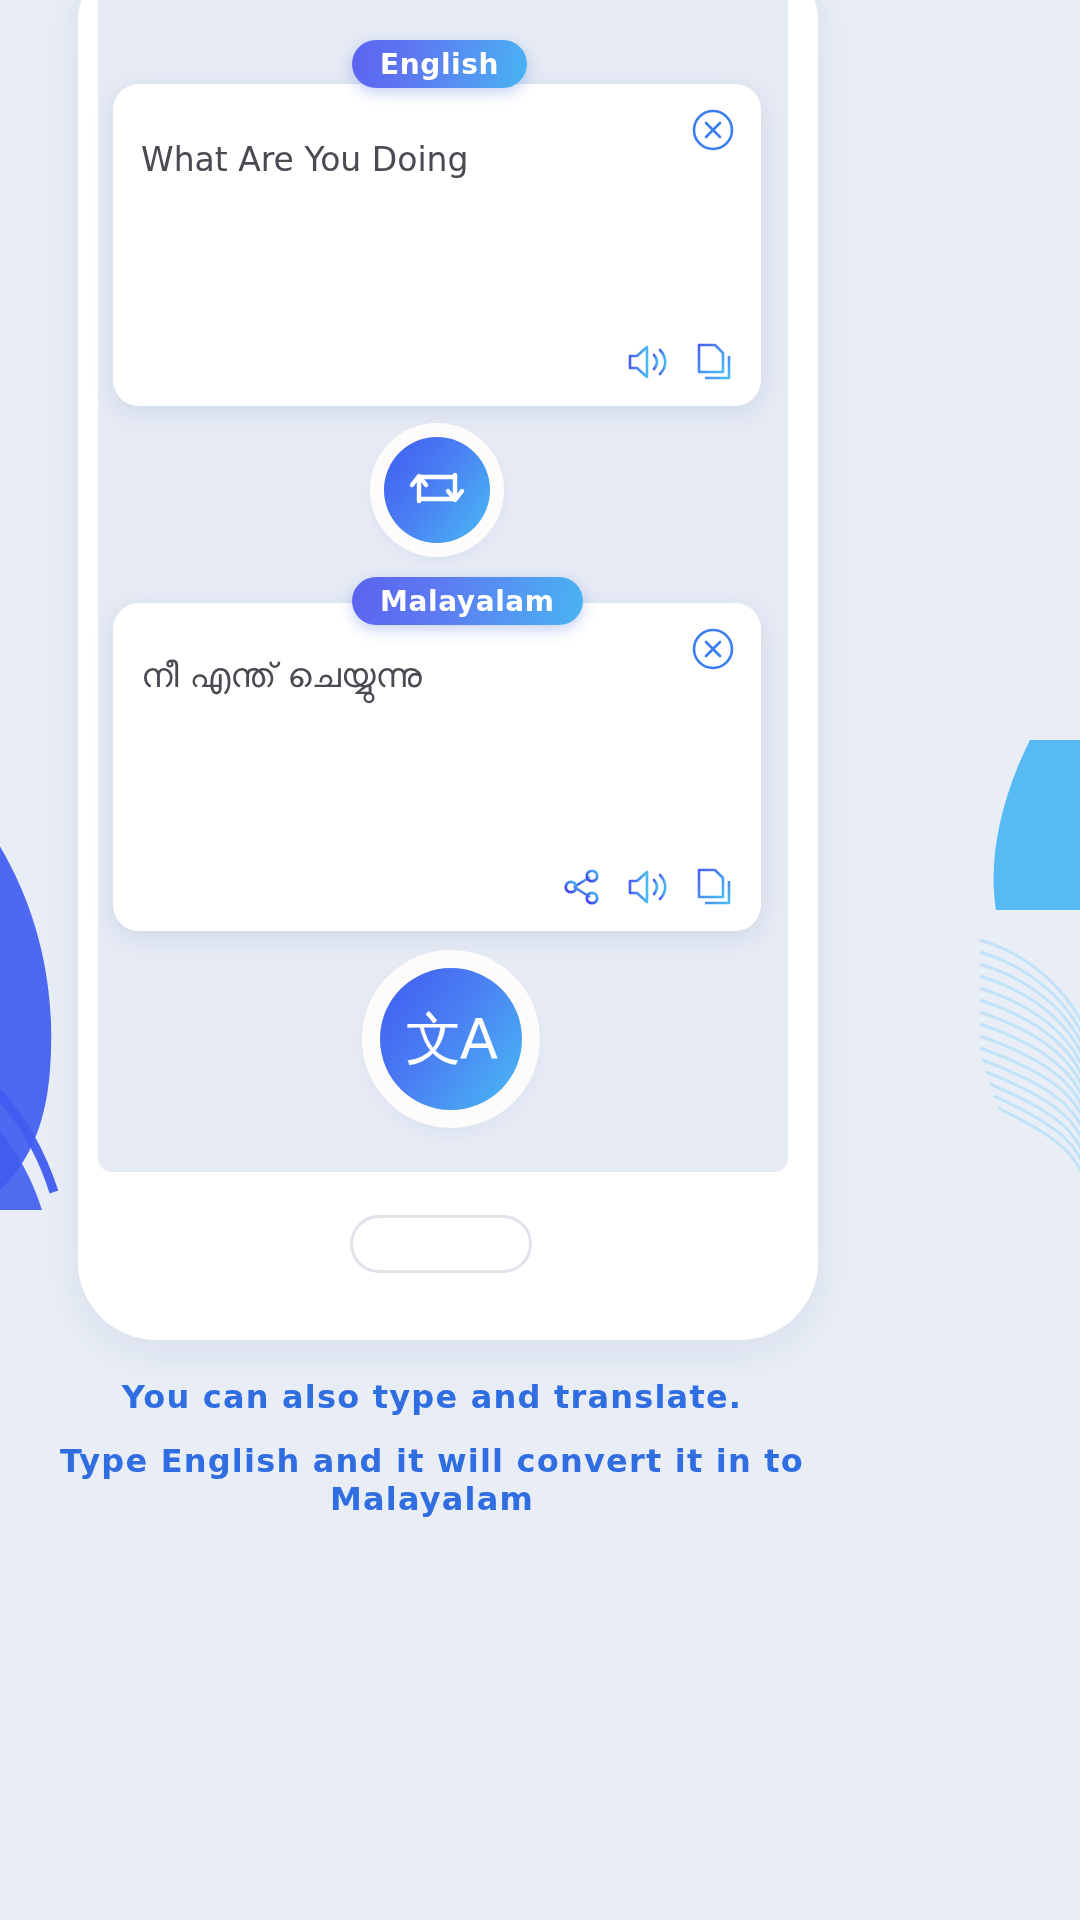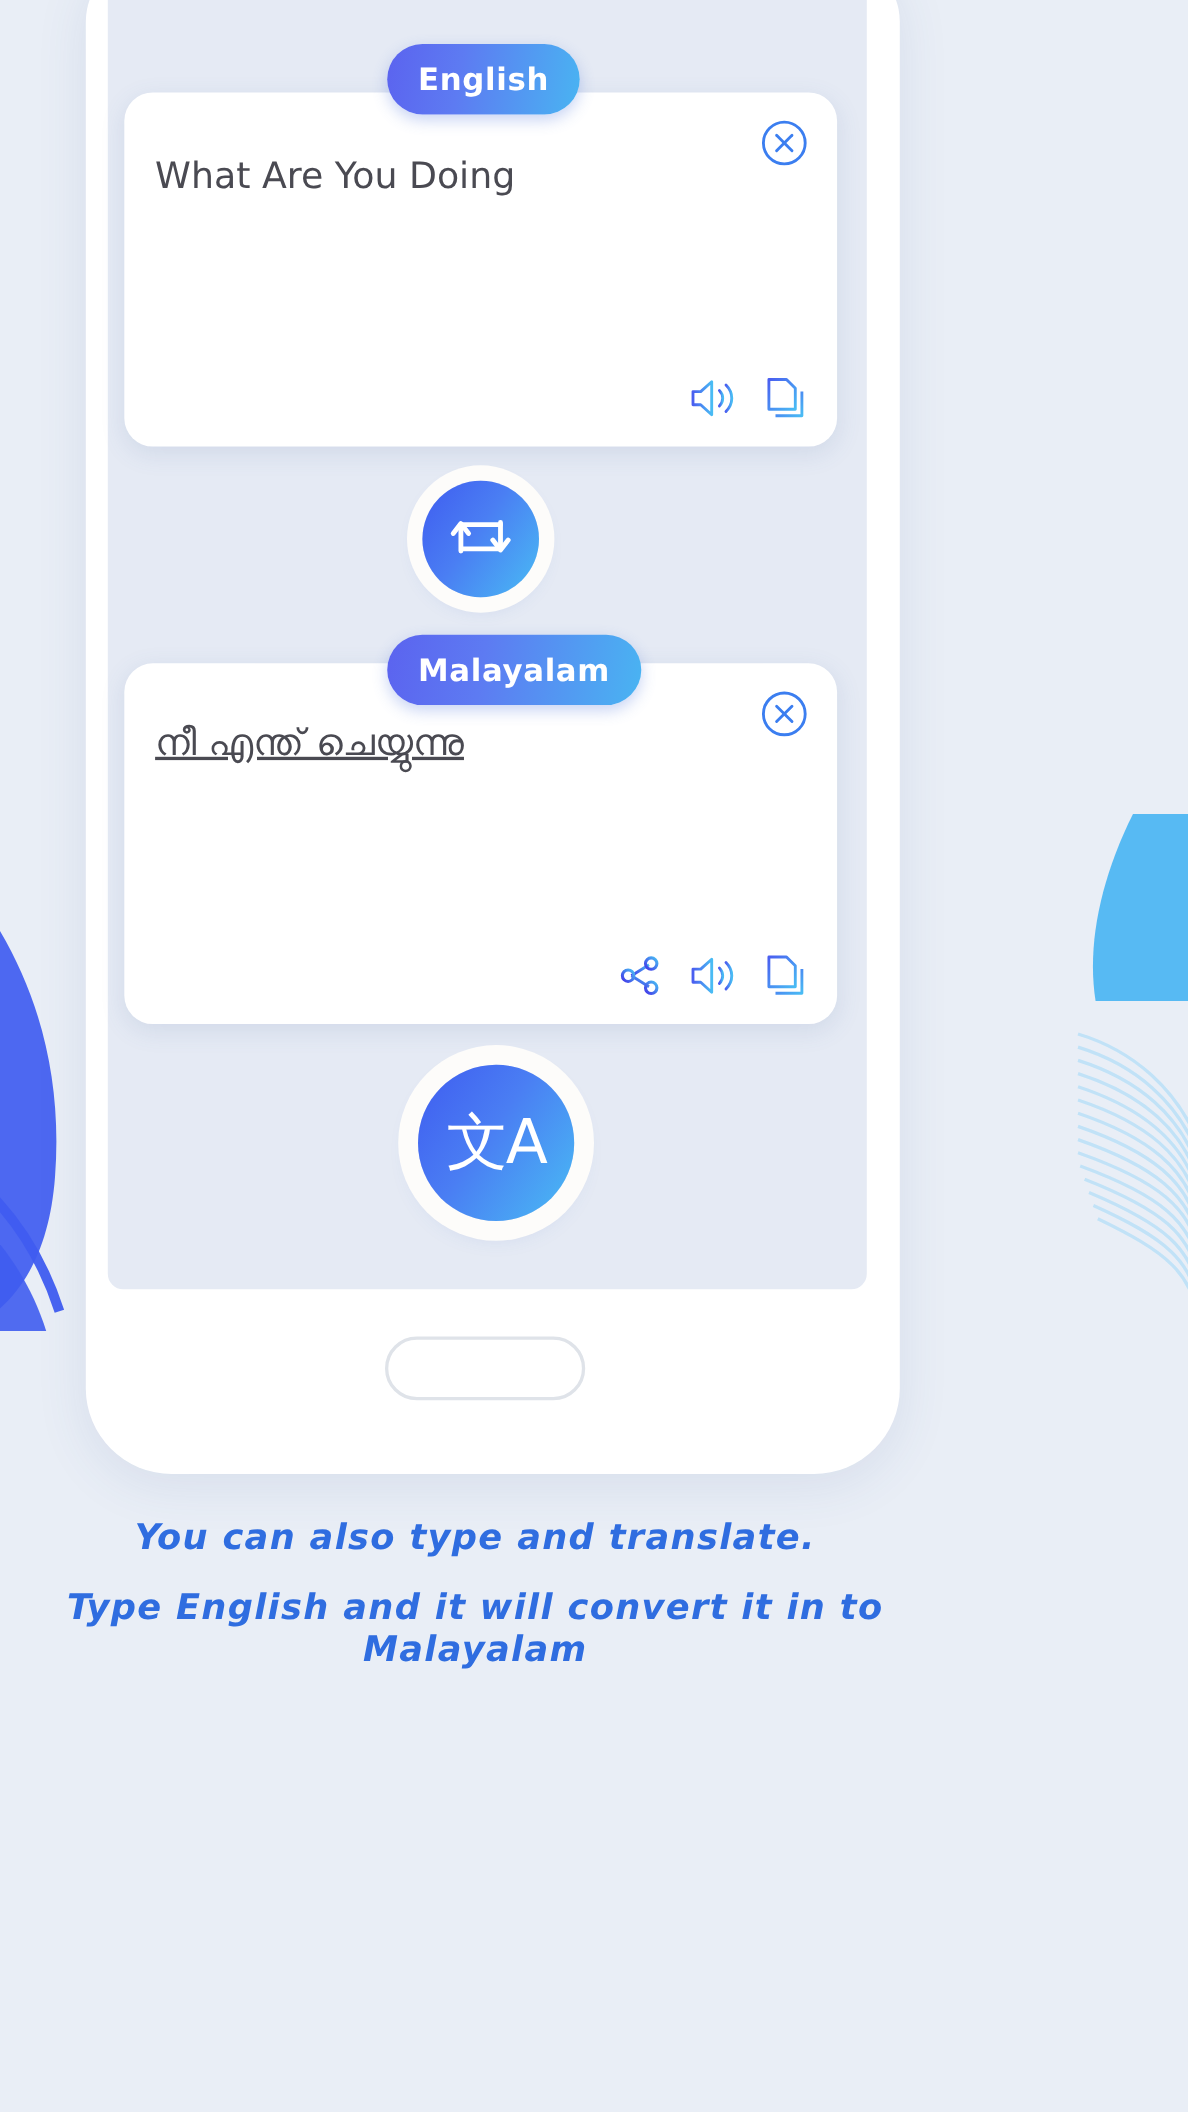--- a/index.html
+++ b/index.html
@@ -33,21 +33,21 @@
     position: absolute; left: 350px; top: 1215px;
     width: 182px; height: 58px;
     border: 3px solid #dfe3e9;
     border-radius: 30px;
     background: #fff;
   }
 
   
   .pill {
     position: absolute;
-    height: 64px;
+    height: 48px;
     border-radius: 34px;
     background: linear-gradient(100deg, #5b63ef 0%, #5d7bf2 38%, #49b4f2 100%);
     color: #ffffff;
     font-size: 28px;
     font-weight: bold;
     letter-spacing: 0.6px;
     display: flex; align-items: center; justify-content: center;
     padding: 0 28px;
     box-shadow: 0 5px 14px rgba(70,110,220,0.30);
     z-index: 6;
@@ -68,21 +68,21 @@
   .card-target { top: 603px; height: 328px; }
 
   .card-text {
     position: absolute; left: 28px; top: 54px;
     width: 560px;
     font-size: 33px;
     color: #4a4a52;
     line-height: 1.35;
     font-weight: normal;
   }
-  .card-target .card-text { top: 50px; font-size: 34px; text-decoration: underline; }
+  .card-target .card-text { top: 50px; font-size: 34px; }
 
   .close-btn {
     position: absolute; right: 26px; top: 24px;
     width: 44px; height: 44px;
   }
   .icon-row {
     position: absolute; right: 26px; bottom: 18px;
     display: flex; align-items: center; gap: 22px;
   }
 
@@ -98,21 +98,21 @@
   }
   .circ-swap { left: 384px; top: 437px; }
   .circ-translate { left: 380px; top: 968px; width: 142px; height: 142px;
                     box-shadow: 0 0 0 18px #fdfcfa, 0 8px 24px rgba(70,110,200,0.28); }
   .translate-glyph {
     color: #fff; font-size: 56px; font-weight: 500; line-height: 1;
     letter-spacing: -2px;
   }
 
   
-  .footer { position: absolute; left: 0; top: 1378px; width: 864px; text-align: center; font-style: italic; }
+  .footer { position: absolute; left: 0; top: 1378px; width: 864px; text-align: center; }
   .footer-line {
     color: #2f6de0; font-weight: bold; letter-spacing: 1.2px;
   }
   .footer-line-1 { font-size: 32px; margin-bottom: 26px; }
   .footer-line-2 { font-size: 32px; }
 </style>
 </head>
 <body>
 
 <div id="root">

